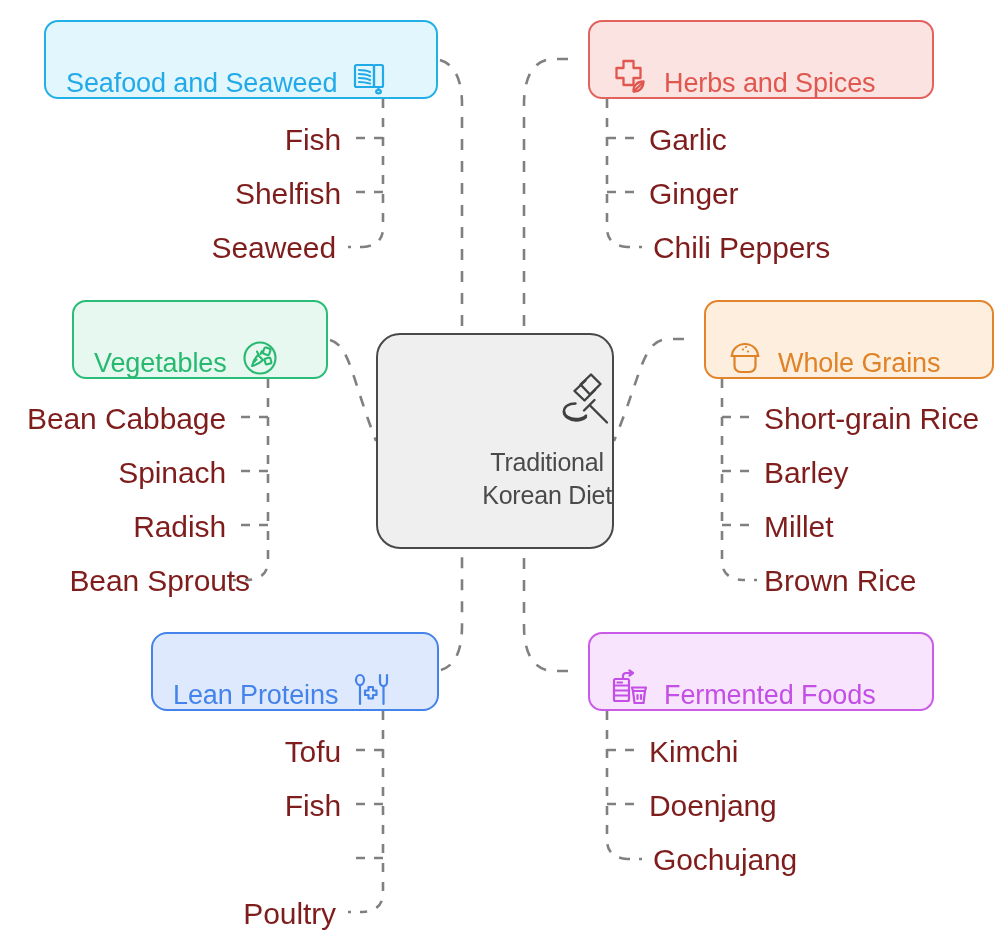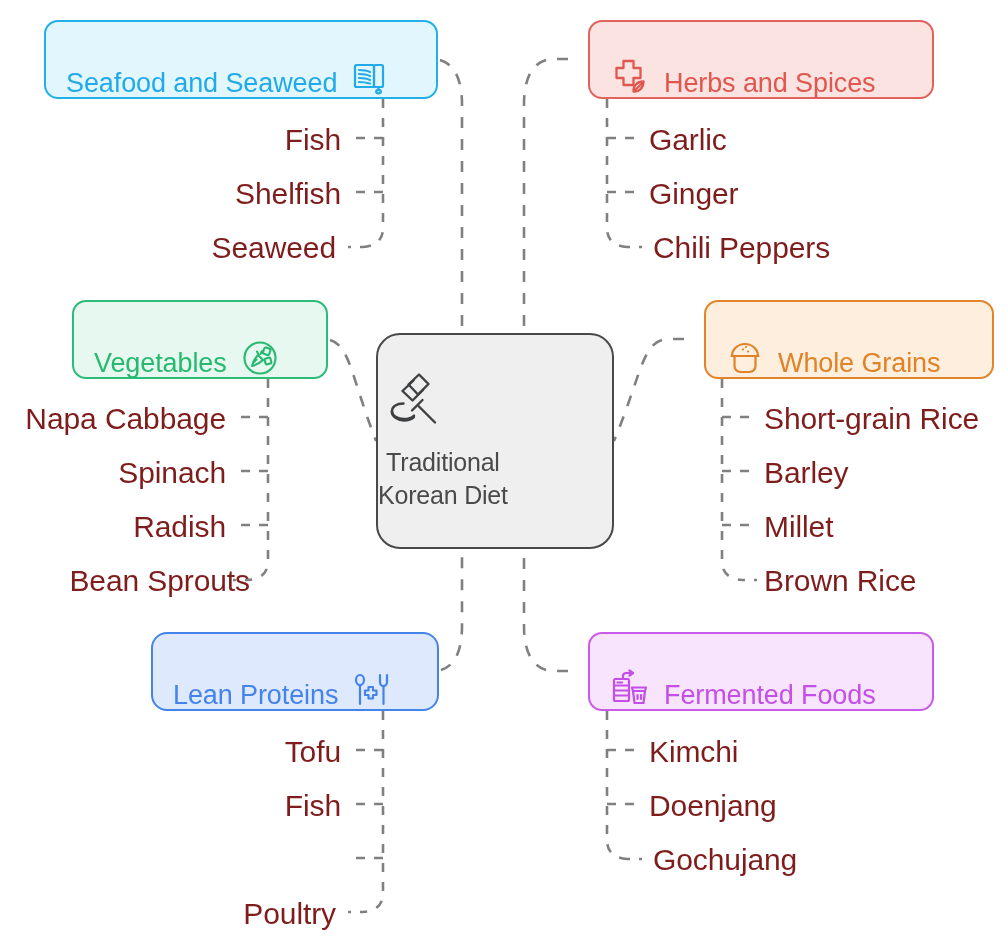--- a/index.html
+++ b/index.html
@@ -88,21 +88,21 @@
   #center-node {
     position: absolute;
     left: 376px; top: 333px;
     width: 238px; height: 216px;
     box-sizing: border-box;
     background: #efefef;
     border: 2.5px solid #48494a;
     border-radius: 24px;
     display: flex;
     flex-direction: column;
-    align-items: flex-start;
+    align-items: flex-end;
     justify-content: center;
     gap: 6px;
   }
   #center-node .center-icon { margin-bottom: 4px; }
   #center-node .center-label {
     color: #4a4a4a;
     font-size: 25px;
     line-height: 33px;
     text-align: center;
     letter-spacing: -0.2px;
@@ -282,21 +282,21 @@
   </div>
 
   <div class="leaf right-aligned" style="left:41px; top:125px; width:300px;">Fish</div>
   <div class="leaf right-aligned" style="left:41px; top:179px; width:300px;">Shelfish</div>
   <div class="leaf right-aligned" style="left:41px; top:233px; width:295px;">Seaweed</div>
 
   <div class="leaf left-aligned" style="left:649px; top:125px;">Garlic</div>
   <div class="leaf left-aligned" style="left:649px; top:179px;">Ginger</div>
   <div class="leaf left-aligned" style="left:653px; top:233px;">Chili Peppers</div>
 
-  <div class="leaf right-aligned" style="left:0px; top:404px; width:226px;">Napa Cabbage</div>
+  <div class="leaf right-aligned" style="left:0px; top:404px; width:226px;">Bean Cabbage</div>
   <div class="leaf right-aligned" style="left:0px; top:458px; width:226px;">Spinach</div>
   <div class="leaf right-aligned" style="left:0px; top:512px; width:226px;">Radish</div>
   <div class="leaf right-aligned" style="left:0px; top:566px; width:221px;padding-left:29px;">Bean Sprouts</div>
 
   <div class="leaf left-aligned" style="left:764px; top:404px;">Short-grain Rice</div>
   <div class="leaf left-aligned" style="left:764px; top:458px;">Barley</div>
   <div class="leaf left-aligned" style="left:764px; top:512px;">Millet</div>
   <div class="leaf left-aligned" style="left:764px; top:566px;">Brown Rice</div>
 
   <div class="leaf right-aligned" style="left:41px; top:737px; width:300px;">Tofu</div>

